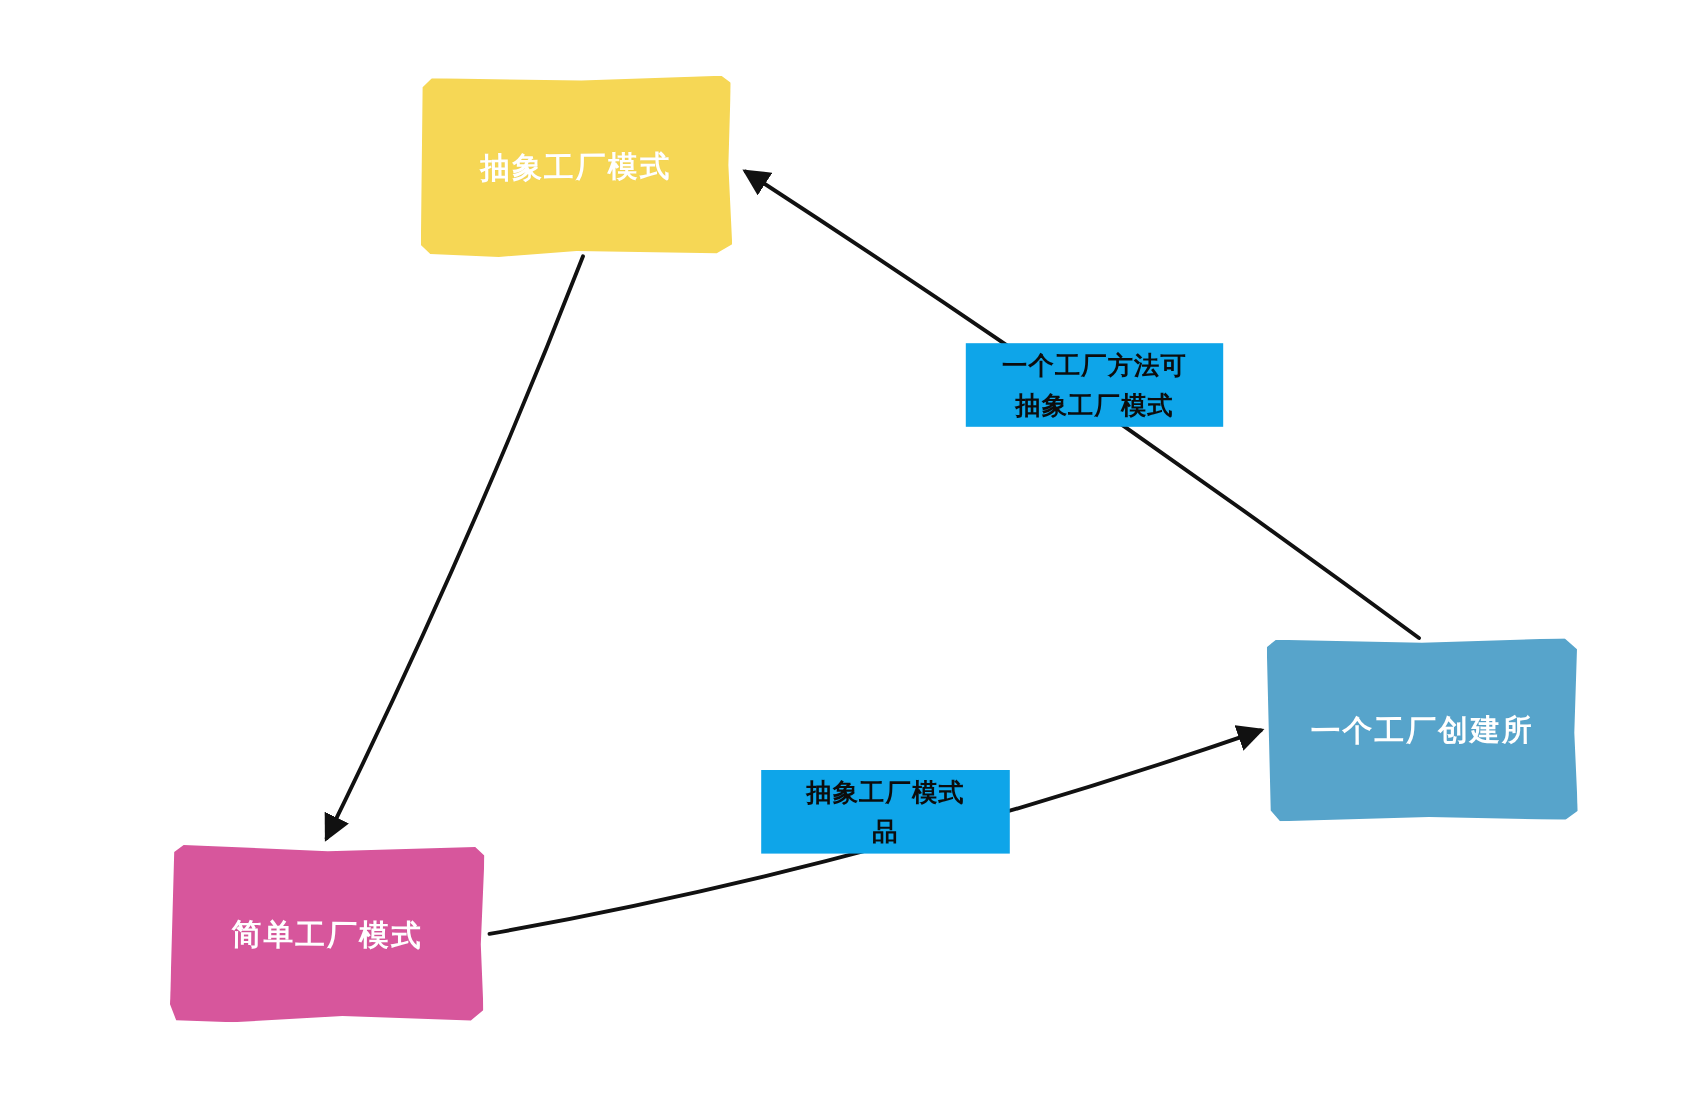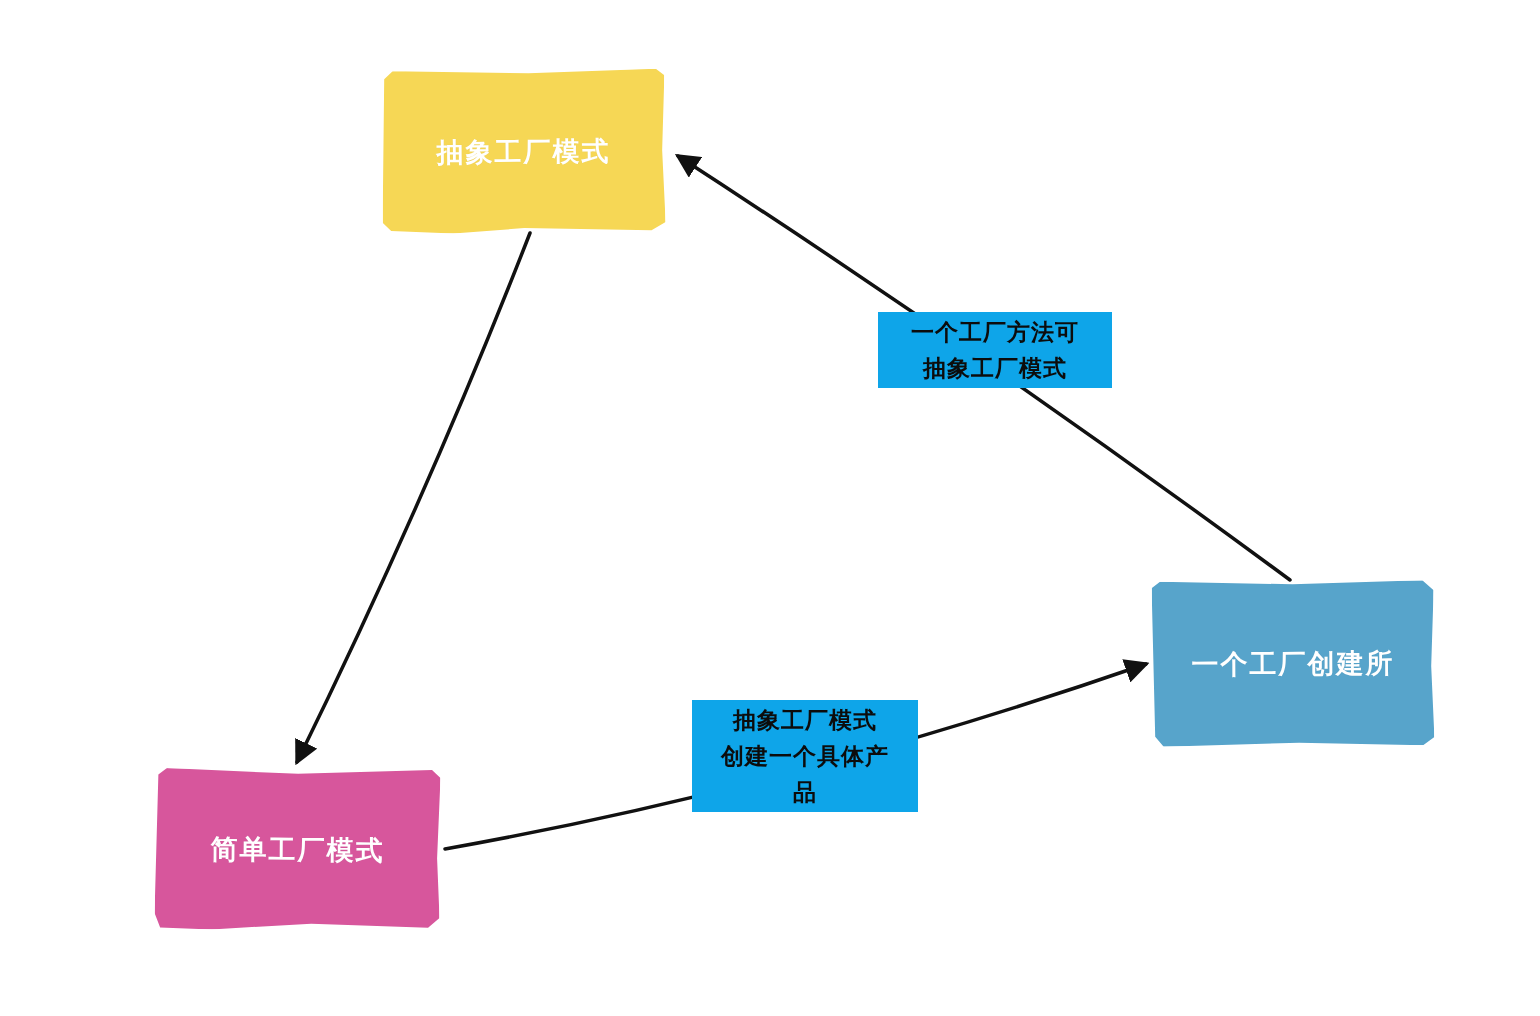--- a/index.html
+++ b/index.html
@@ -104,17 +104,16 @@
   </div>
 
 
   <div class="edge-label edge-label-2">
     <span>一个工厂方法可</span>
     <span>抽象工厂模式</span>
   </div>
 
   <div class="edge-label edge-label-3">
     <span>抽象工厂模式</span>
-    <span>创建一个具体产</span>
     <span>品</span>
   </div>
 
 </div>
 
 </body></html>

